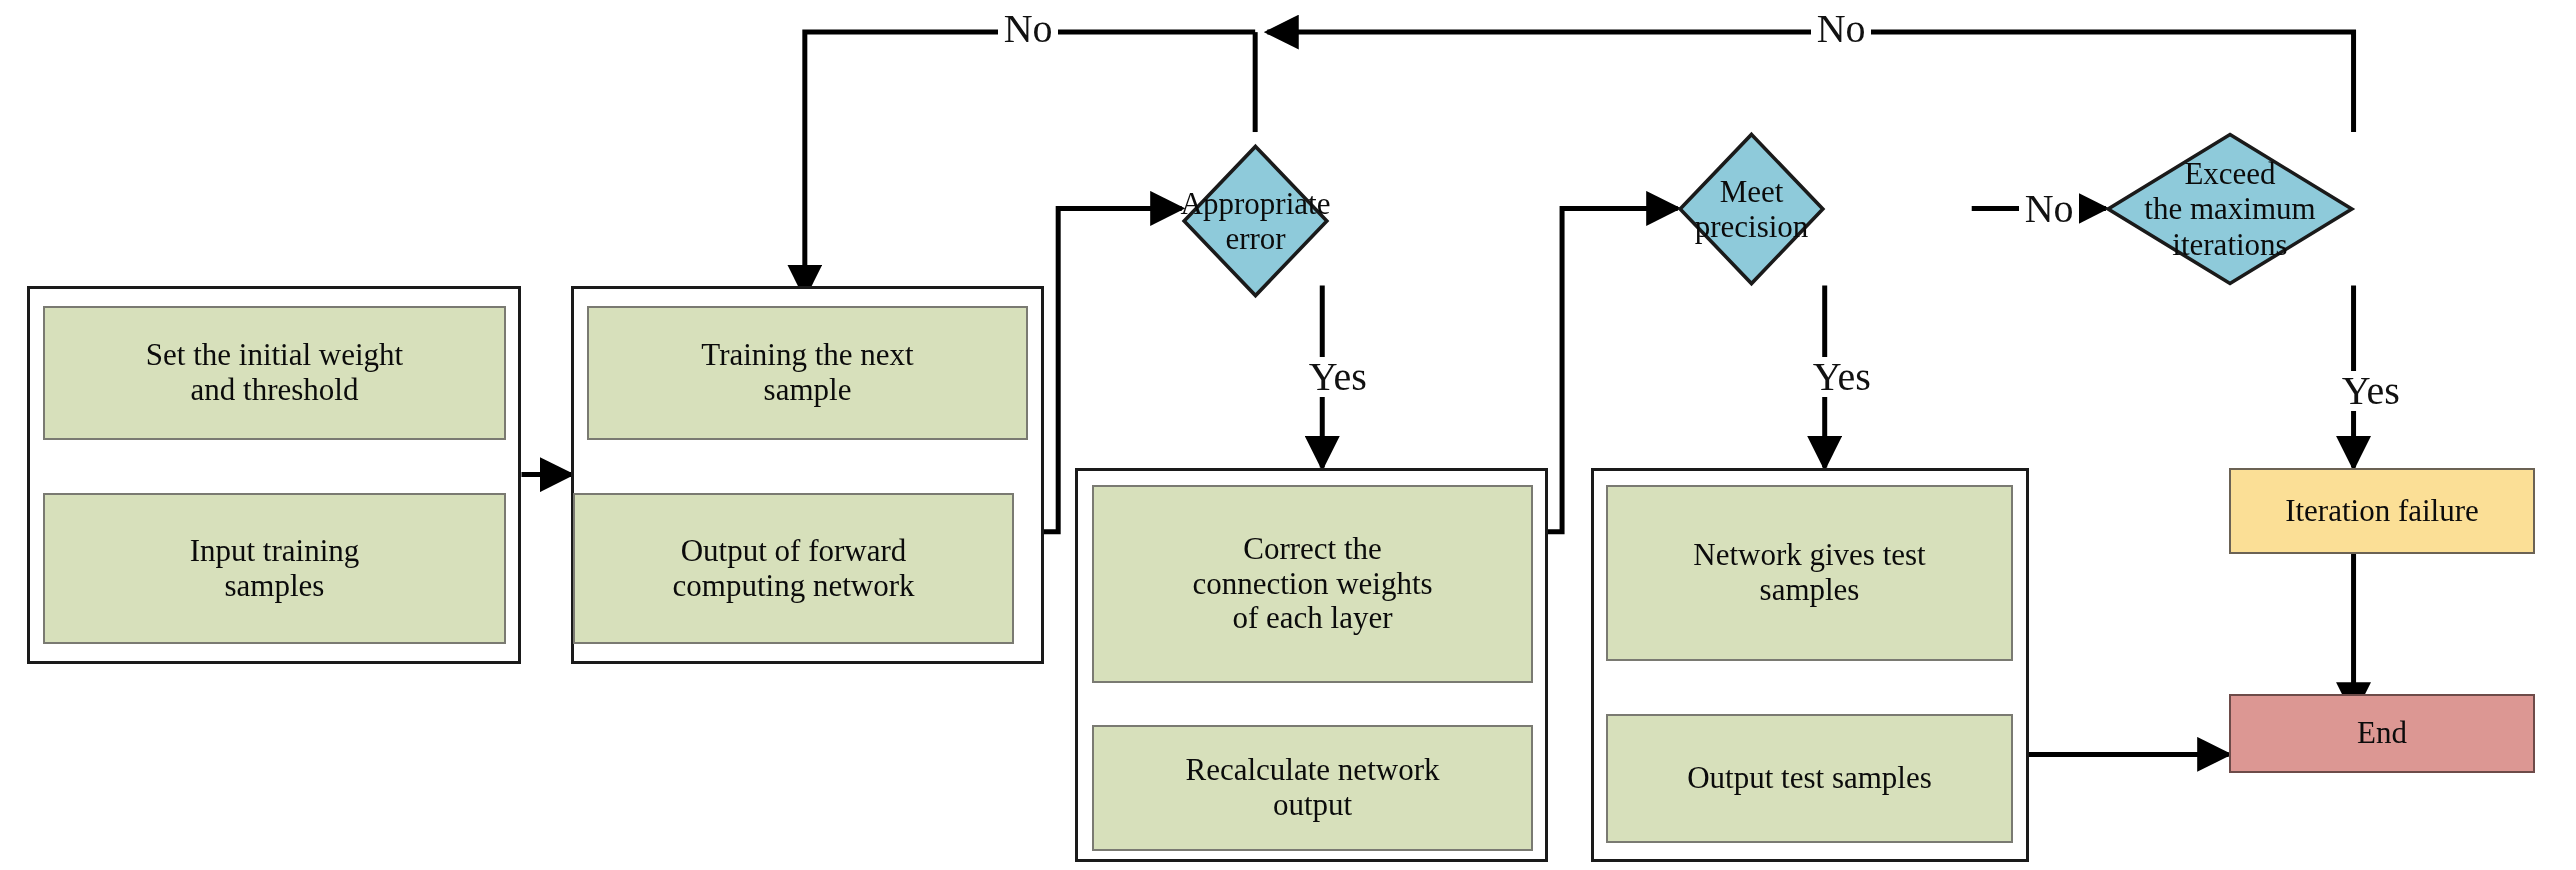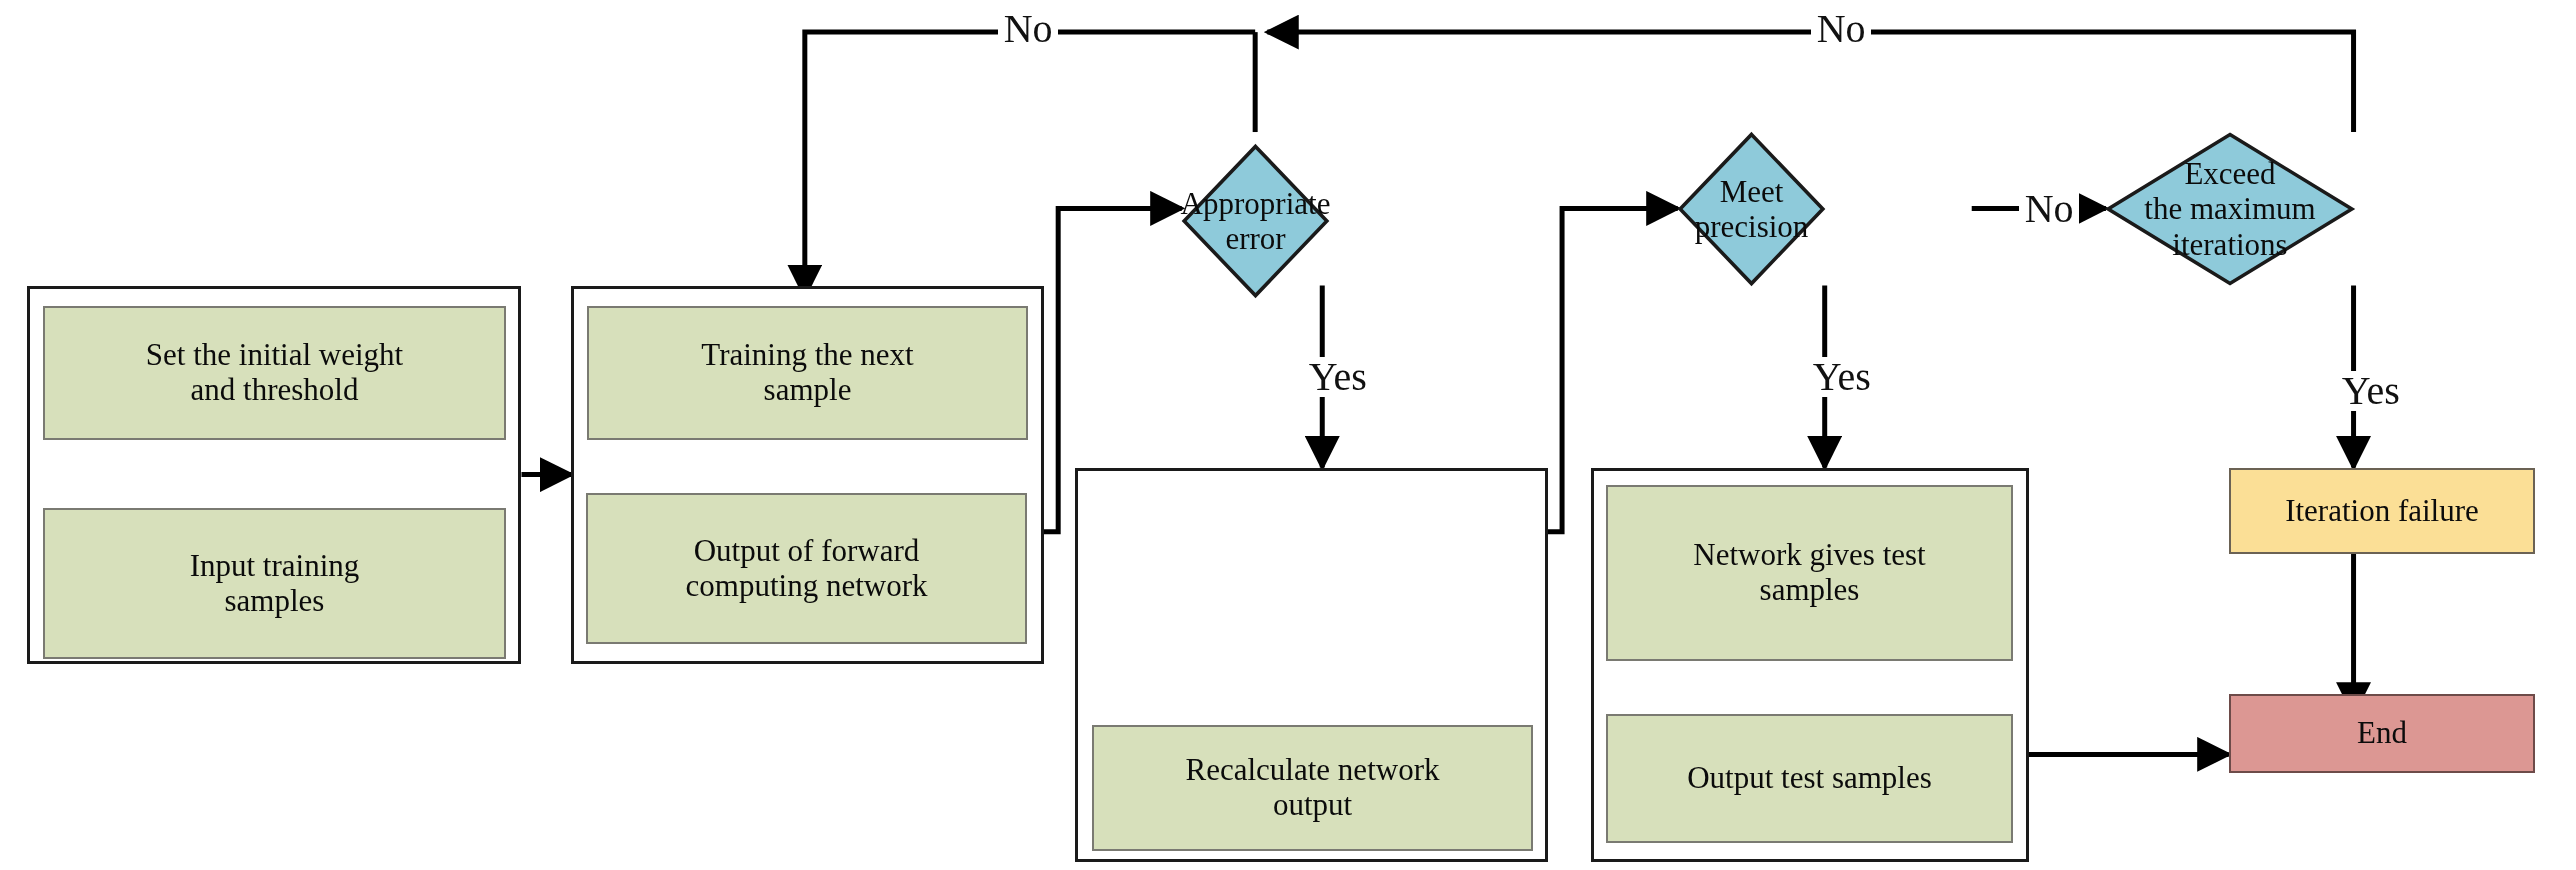--- a/index.html
+++ b/index.html
@@ -81,30 +81,33 @@
 
       <path d="M 1758 185 L 1758 45"></path>
 
       <path d="M 1758 45 L 1127 45 L 1127 415" marker-end="url(#ah)"></path>
     </g>
   </svg>
 
   <div class="groupframe" style="left:27px;top:286px;width:494px;height:378px;"></div>
   <div class="procbox fs-lg" style="left: 43px; top: 306px; width: 463px; height: 134px; white-space: pre-line;">Set the initial weight
 and threshold</div>
-  <div class="procbox fs-lg" style="left: 43px; top: 508px; width: 463px; height: 151px; white-space: pre-line;">Input training
+  <div class="procbox fs-lg" style="left: 43px; top: 493px; width: 463px; height: 151px; white-space: pre-line;">Input training
 samples</div>
 
   <div class="groupframe" style="left:571px;top:286px;width:473px;height:378px;"></div>
   <div class="procbox fs-lg" style="left: 587px; top: 306px; width: 441px; height: 134px; white-space: pre-line;">Training the next
 sample</div>
-  <div class="procbox fs-lg" style="left: 586px; top: 493px; width: 441px; height: 151px; white-space: pre-line;">Output of forward
+  <div class="procbox fs-lg" style="left: 573px; top: 493px; width: 441px; height: 151px; white-space: pre-line;">Output of forward
 computing network</div>
 
   <div class="groupframe" style="left:1075px;top:468px;width:473px;height:394px;"></div>
+  <div class="procbox fs-lg" style="left: 1092px; top: 485px; width: 441px; height: 198px; white-space: pre-line;">Correct the
+connection weights
+of each layer</div>
   <div class="procbox fs-lg" style="left: 1092px; top: 725px; width: 441px; height: 126px; white-space: pre-line;">Recalculate network
 output</div>
 
   <div class="groupframe" style="left:1591px;top:468px;width:438px;height:394px;"></div>
   <div class="procbox fs-lg" style="left: 1606px; top: 485px; width: 407px; height: 176px; white-space: pre-line;">Network gives test
 samples</div>
   <div class="procbox fs-lg" style="left: 1606px; top: 714px; width: 407px; height: 129px; white-space: pre-line;">Output test samples</div>
 
   <div class="diamond-wrap" style="left:1182px;top:144px;width:147px;height:154px;">
     <svg width="147" height="154" viewBox="0 0 206 215">

